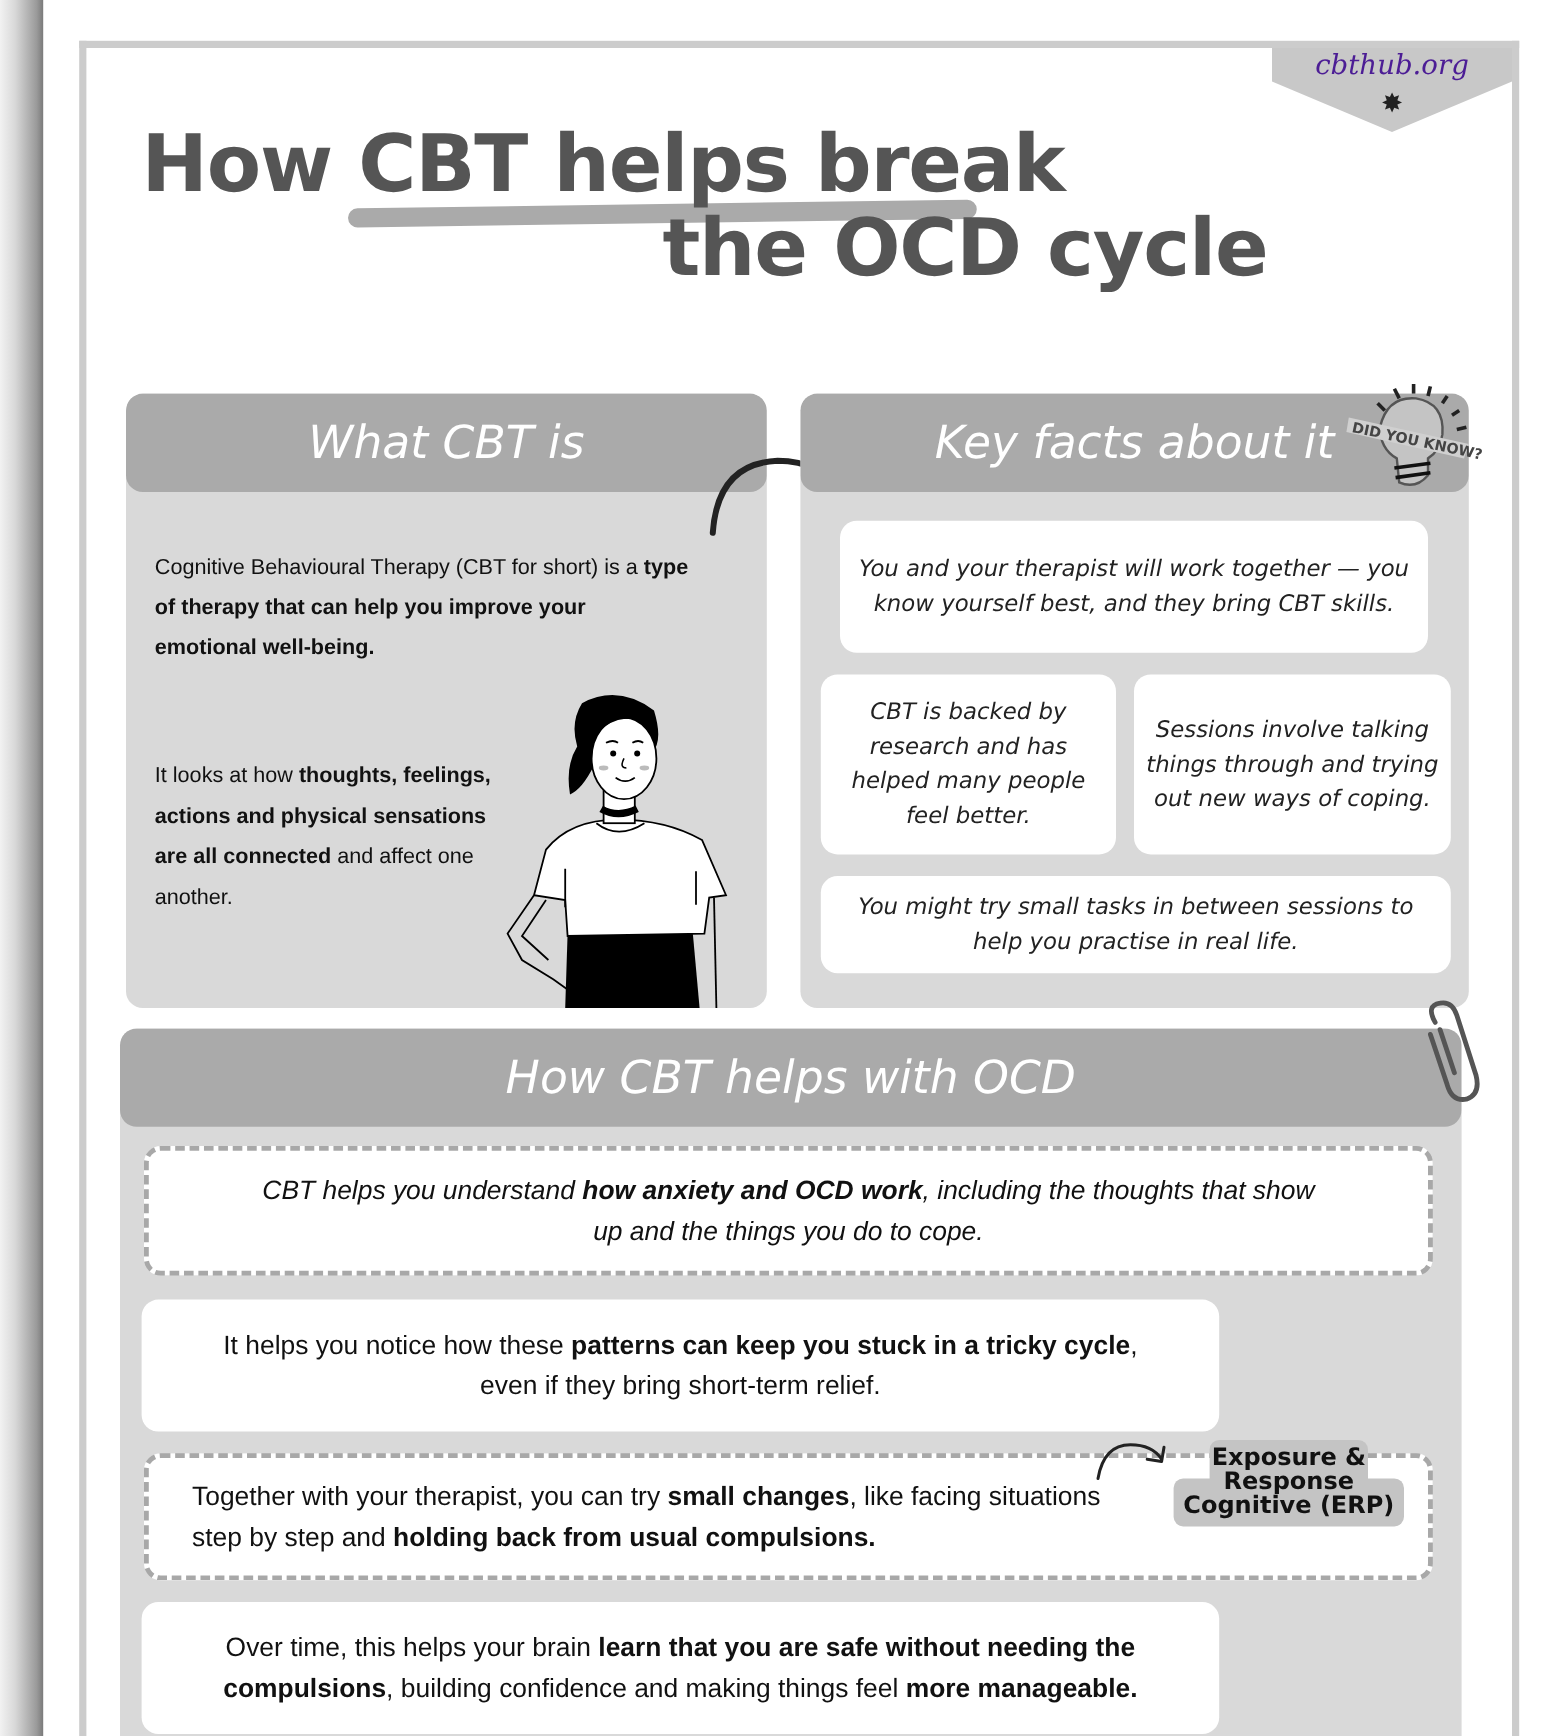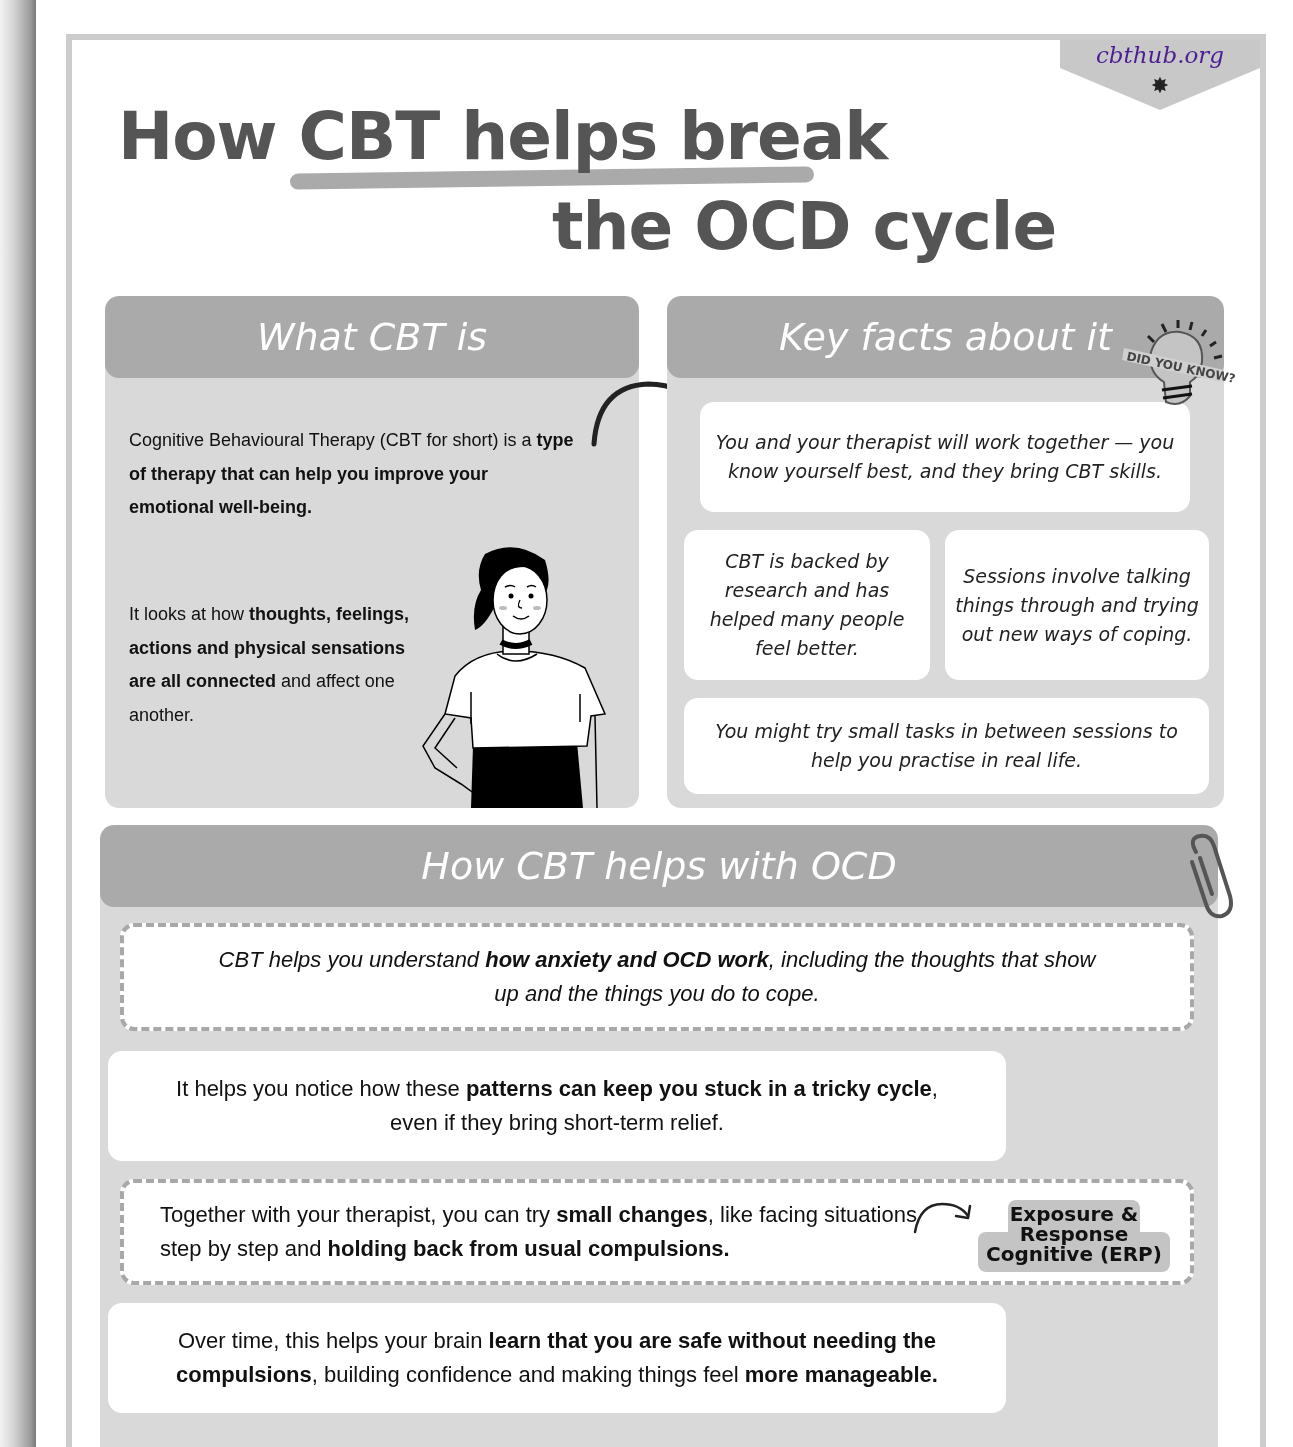--- a/index.html
+++ b/index.html
@@ -27,30 +27,30 @@
     position: absolute; left: 1148px; top: 74px; width: 24px; text-align: center;
     font-size: 22px; color: #222; line-height: 24px;
   }
 
   .title-line1 {
     position: absolute; left: 118px; top: 98px;
     font-family: "DejaVu Sans", sans-serif; font-weight: bold; font-size: 66px; letter-spacing: -1px;
     color: #555555; white-space: nowrap;
   }
   .title-line2 {
-    position: absolute; left: 552px; top: 188px;
+    position: absolute; left: 552px; top: 168px;
     font-family: "DejaVu Sans", sans-serif; font-weight: bold; font-size: 66px; letter-spacing: -1px;
     color: #555555; white-space: nowrap;
   }
   .title-underline {
     position: absolute; left: 290px; top: 170px; width: 524px; height: 16px;
     background: #aaaaaa; border-radius: 8px; transform: rotate(-0.8deg);
   }
 
-  .panel { position: absolute; background: #d9d9d9; border-radius: 14px; overflow: hidden; }
+  .panel { position: absolute; background: #d9d9d9; border-radius: 14px; overflow: hidden; margin-top: 32px; }
   .panel-head {
     position: absolute; left: 0; top: 0; width: 100%; height: 82px; background: #aaaaaa;
     border-radius: 14px; display: flex; align-items: center; justify-content: center;
     color: #ffffff; font-family: "DejaVu Sans", sans-serif; font-size: 38px; font-style: italic;
     letter-spacing: 0px;
   }
 
   .left-panel { left: 105px; top: 296px; width: 534px; height: 512px; }
   .left-text {
     position: absolute; left: 24px; width: 440px; font-size: 18px; line-height: 33.5px; color: #111;
@@ -63,21 +63,21 @@
   .fact-card {
     position: absolute; background: #ffffff; border-radius: 14px;
     display: flex; align-items: center; justify-content: center; text-align: center;
     font-family: "DejaVu Sans", sans-serif; font-style: italic; font-size: 19px; line-height: 29px;
     color: #222; padding: 4px 8px;
   }
 
   .bottom-panel { left: 100px; top: 825px; width: 1118px; height: 622px; border-radius: 14px 14px 0 0; }
 
   .ocd-card {
-    position: absolute; left: 8px; width: 898px; background: #ffffff; border-radius: 14px;
+    position: absolute; left: 18px; width: 898px; background: #ffffff; border-radius: 14px;
     display: flex; align-items: center; justify-content: center; text-align: center;
     font-size: 22px; line-height: 34px; color: #111;
   }
   .ocd-card.dashed { border: 4px dashed #a8a8a8; left: 20px; width: 1074px; }
   .ocd-card b { font-weight: bold; }
 
   .erp-badge {
     position: absolute; left: 978px; top: 1196px; width: 192px; height: 76px;
   }
   .erp-bg1 { position: absolute; left: 30px; top: 4px; width: 132px; height: 40px; background: #c4c4c4; border-radius: 8px; }
@@ -143,21 +143,21 @@
 <svg style="left:588px; top:380px;" width="130" height="70" viewBox="0 0 130 70">
   <path d="M6 64 Q10 6 60 4 Q96 4 116 32" fill="none" stroke="#222" stroke-width="5" stroke-linecap="round"></path>
   <path d="M118 12 L114 36 L94 32" fill="none" stroke="#222" stroke-width="5" stroke-linecap="round" stroke-linejoin="round"></path>
 </svg>
 
 <div class="panel right-panel">
   <div class="panel-head">Key facts about it</div>
   <div class="fact-card" style="left:33px; top:106px; width:490px; height:110px;">You and your therapist will work together — you know yourself best, and they bring CBT skills.</div>
   <div class="fact-card" style="left:17px; top:234px; width:246px; height:150px;">CBT is backed by research and has helped many people feel better.</div>
   <div class="fact-card" style="left:278px; top:234px; width:264px; height:150px;">Sessions involve talking things through and trying out new ways of coping.</div>
-  <div class="fact-card" style="left:17px; top:402px; width:525px; height:96px;">You might try small tasks in between sessions to help you practise in real life.</div>
+  <div class="fact-card" style="left:17px; top:402px; width:525px; height:81px;">You might try small tasks in between sessions to help you practise in real life.</div>
 </div>
 
 <svg style="left:1120px; top:316px;" width="110" height="100" viewBox="0 0 110 100">
   <path d="M30 40 Q36 14 60 16 Q84 20 82 46 Q80 60 70 66 L70 80 Q60 92 46 86 L44 66 Q30 58 30 40 Z" fill="#c4c4c4" stroke="#555" stroke-width="2"></path>
   <line x1="42" y1="74" x2="72" y2="70" stroke="#111" stroke-width="3"></line>
   <line x1="43" y1="82" x2="72" y2="78" stroke="#111" stroke-width="3"></line>
   <line x1="28" y1="20" x2="34" y2="26" stroke="#222" stroke-width="3"></line>
   <line x1="42" y1="8" x2="46" y2="16" stroke="#222" stroke-width="3"></line>
   <line x1="58" y1="4" x2="58" y2="12" stroke="#222" stroke-width="3"></line>
   <line x1="72" y1="6" x2="70" y2="14" stroke="#222" stroke-width="3"></line>

